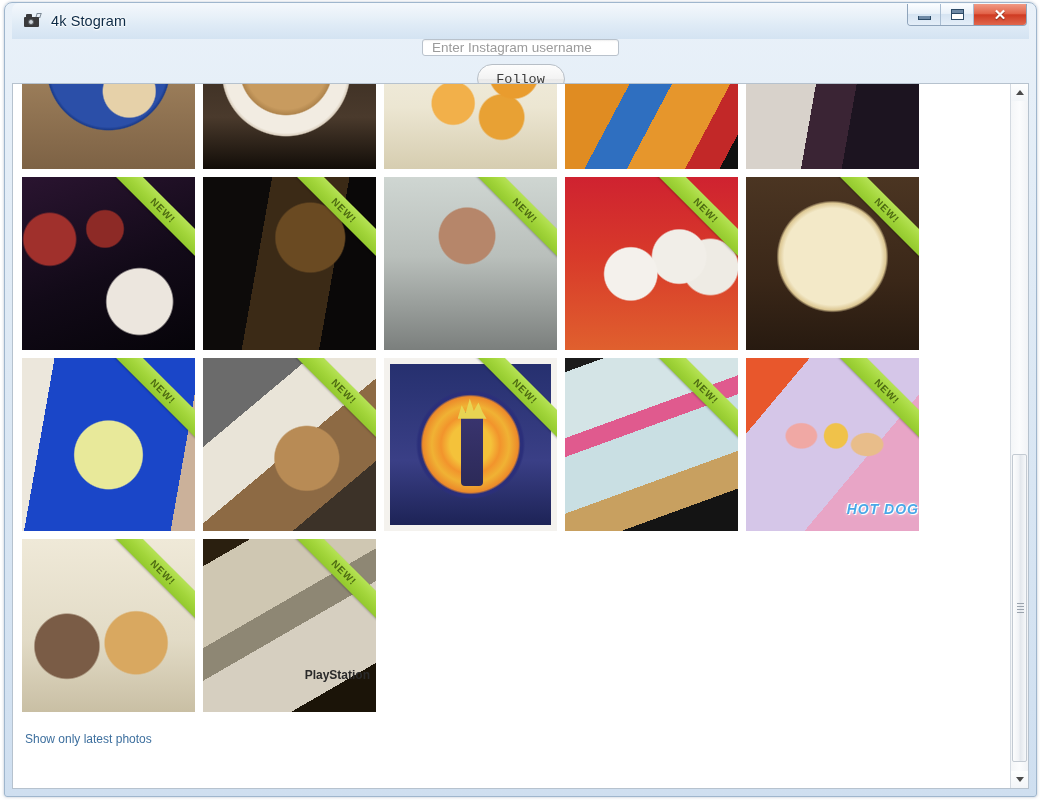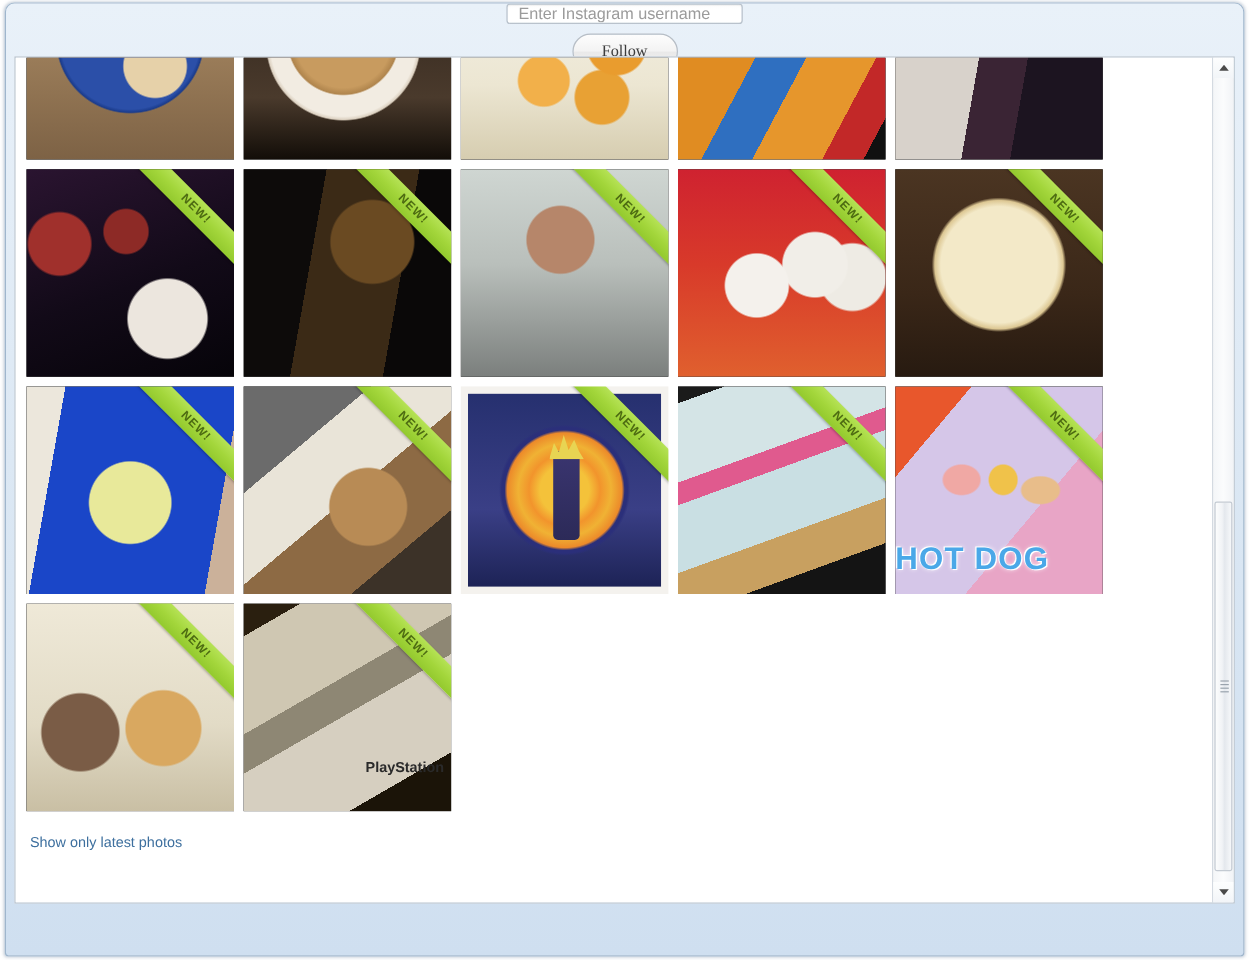--- a/index.html
+++ b/index.html
@@ -157,21 +157,21 @@
   }
   .search-input::placeholder { color: #9b9b9b; }
   .follow-btn {
     flex: 0 0 auto;
     width: 88px; height: 30px;
     border: 1px solid #b7bec6;
     border-radius: 15px;
     background: linear-gradient(180deg,#fdfdfd 0%, #f3f3f3 48%, #e9e9e9 52%, #f5f5f5 100%);
     font-size: 13.5px;
     color: #3c3c3c;
-    font-family: Liberation Serif, serif;
+    font-family: Liberation Mono, monospace;
     cursor: default;
   }
 
   
   .content-frame {
     position: relative;
     height: 706px;
     background: #ffffff;
     border: 1px solid #b6c2ce;
     overflow: hidden;
@@ -300,23 +300,24 @@
       linear-gradient(160deg,#1b1b1b 0 6%, #d4e4e6 6% 34%, #e05a8e 34% 42%, #c9dfe3 42% 66%, #c8a060 66% 82%, #141414 82% 100%); }
   .ph-hotdog    { background:
       radial-gradient(ellipse at 32% 45%, #f0a8a4 0 9%, transparent 10%),
       radial-gradient(ellipse at 52% 45%, #f0c24a 0 9%, transparent 10%),
       radial-gradient(ellipse at 70% 50%, #e8bd8a 0 9%, transparent 10%),
       linear-gradient(130deg,#e8572c 0 20%, #d5c6e8 20% 64%, #e8a5c6 64% 100%); }
   .hotdog-text {
     position: absolute;
     left: 0; right: 0;
     bottom: 14px;
-    text-align: left;
-    font-size: 26px;
+    text-align: right;
+    font-size: 14px;
     font-weight: bold;
+    font-style: italic;
     color: #4aa8e8;
     letter-spacing: 1px;
     text-shadow: 0 0 4px #fff, 1px 1px 0 #ffffff, -1px -1px 0 #ffffff;
     font-family: "Liberation Sans", sans-serif;
     z-index: 3;
   }
   .ph-mandog    { background:
       radial-gradient(circle at 66% 60%, #d9a860 0 20%, transparent 21%),
       radial-gradient(circle at 26% 62%, #7a5c46 0 19%, transparent 20%),
       linear-gradient(180deg,#efe9d8 0%, #e2dbc6 58%, #c9bfa4 100%); }
@@ -399,20 +400,41 @@
     margin-bottom: 2px;
     background: #9aa3ad;
   }
 </style>
 </head>
 <body>
 
 <div class="window">
   <div class="window-inner">
 
+    <div class="titlebar">
+      <div class="app-icon">
+        <div class="cam-flash"></div>
+        <div class="cam-top"></div>
+        <div class="cam-body"></div>
+        <div class="cam-lens"></div>
+      </div>
+      <div class="title-text">4k Stogram</div>
+
+      <div class="win-buttons">
+        <div class="win-btn">
+          <div class="glyph-min"></div>
+        </div>
+        <div class="win-btn">
+          <div class="glyph-max"></div>
+        </div>
+        <div class="win-btn close">
+          <span class="glyph-close">✕</span>
+        </div>
+      </div>
+    </div>
 
     <div class="toolbar">
       <input class="search-input" type="text" placeholder="Enter Instagram username" style="">
       <button class="follow-btn">Follow</button>
     </div>
 
     <div class="content-frame">
       <div class="scroll-viewport">
         <div class="photo-grid" id="photo-grid">
             <div class="grid-row">

